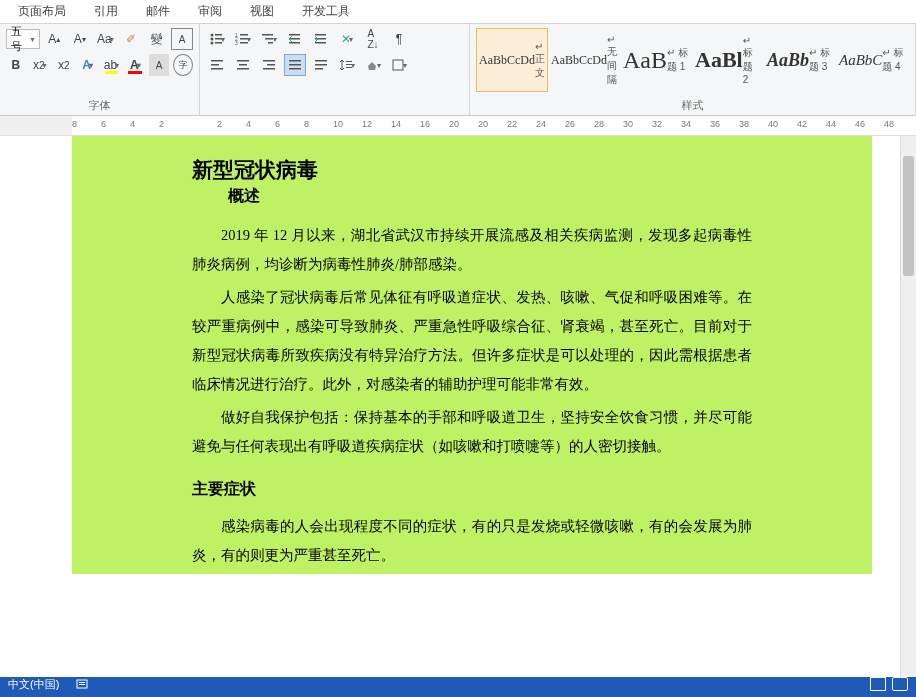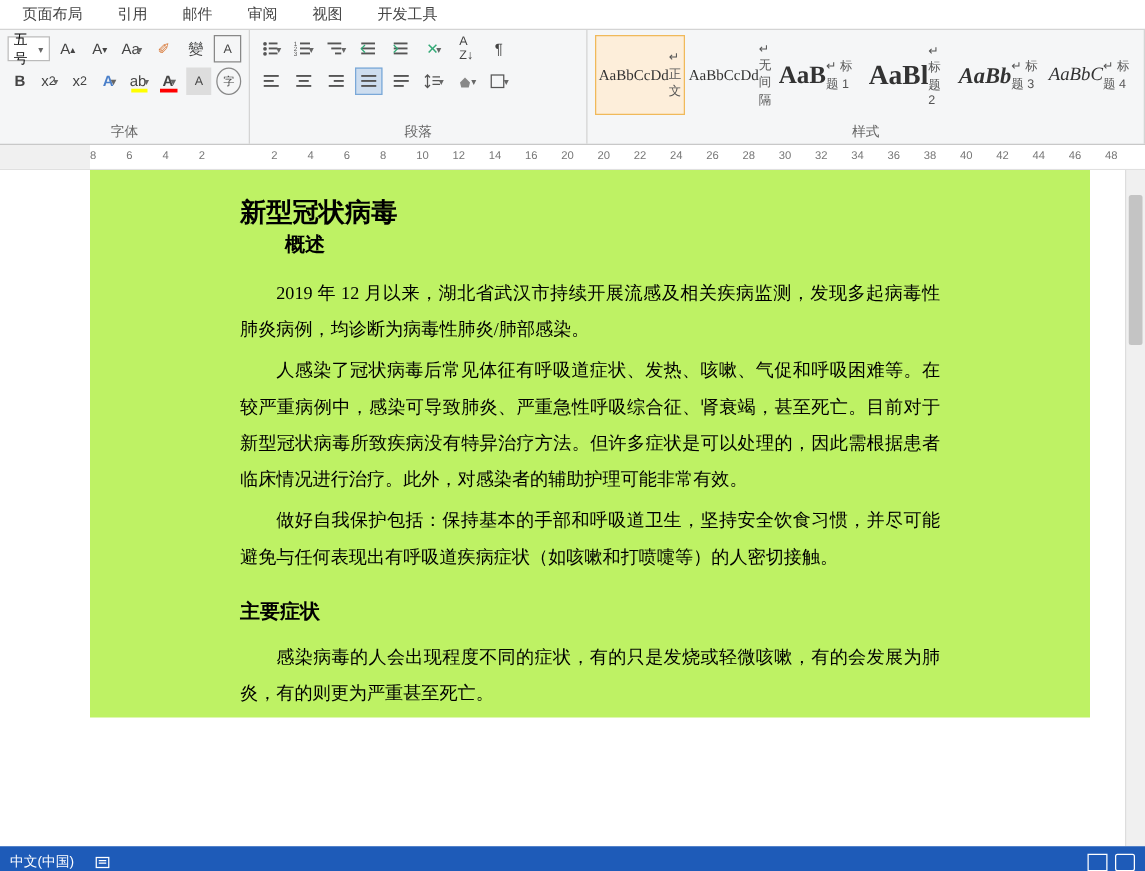--- a/index.html
+++ b/index.html
@@ -22,21 +22,21 @@
 .ruler-area { height: 20px; background: #fff; border-bottom: 1px solid #e0e0e0; position: relative; display: flex; }
 .ruler-side { width: 72px; background: #f0f0f0; }
 .ruler-main { flex: 1; position: relative; background: #fff; font-size: 9px; color: #777; }
 .ruler-tick { position: absolute; top: 3px; }
 .doc-area { position: absolute; top: 136px; bottom: 20px; left: 0; right: 0; background: #fff; overflow: hidden; }
 .page { position: absolute; left: 72px; top: 0; width: 800px; background: #bef264; padding: 20px 120px 0 120px; }
 .doc-title { font-family: SimHei, sans-serif; font-size: 21px; font-weight: bold; color: #000; margin-bottom: 2px; }
 .doc-subtitle { font-family: SimHei, sans-serif; font-size: 16px; font-weight: bold; color: #000; margin-left: 36px; margin-bottom: 14px; }
 .doc-heading { font-family: SimHei, sans-serif; font-size: 16px; font-weight: bold; color: #000; margin-top: 18px; margin-bottom: 12px; }
 .doc-para { font-family: SimSun, serif; font-size: 14.5px; color: #000; line-height: 2.0; text-indent: 2em; text-align: justify; margin-bottom: 4px; }
-.statusbar { position: absolute; bottom: 0; left: 0; right: 0; height: 20px; background: #1e5bb8; color: #fff; display: flex; align-items: flex-end; font-size: 11px; padding: 0 8px; }
+.statusbar { position: absolute; bottom: 0; left: 0; right: 0; height: 20px; background: #1e5bb8; color: #fff; display: flex; align-items: flex-start; font-size: 11px; padding: 0 8px; }
 .status-item { margin-right: 16px; display: flex; align-items: center; gap: 4px; }
 .status-right { margin-left: auto; display: flex; gap: 6px; }
 .view-icon { width: 16px; height: 14px; border: 1px solid #fff; display: inline-block; }
 .font-size-sel { height: 20px; border: 1px solid #bbb; padding: 1px 4px; font-size: 11px; display: flex; align-items: center; background: #fff; }
 svg { display: block; }
 .highlight-icon { position: relative; }
 .highlight-icon::after { content: ''; position: absolute; bottom: 1px; left: 2px; right: 2px; height: 3px; background: #ffff00; }
 .fontcolor-icon::after { content: ''; position: absolute; bottom: 1px; left: 2px; right: 2px; height: 3px; background: #ff0000; }
 .scroll-v { position: absolute; right: 0; top: 136px; bottom: 20px; width: 16px; background: #f0f0f0; border-left: 1px solid #ddd; }
 .scroll-thumb { position: absolute; left: 2px; right: 2px; top: 20px; height: 120px; background: #c4c4c4; border-radius: 2px; }
@@ -185,35 +185,34 @@
           </svg>
           <span class="drop-arrow">▾</span>
         </div>
       <div class="small-btn">
           <svg width="14" height="14">
             <rect x="2" y="2" width="10" height="10" fill="none" stroke="#555"></rect>
           </svg>
           <span class="drop-arrow">▾</span>
         </div>
     </div>
-    <div class="ribbon-group-label">段落</div>
   </div>
 
   <div class="ribbon-group style-group">
     <div id="styles-container" style="display:flex">
         <div class="style-item selected">
           <div class="style-preview" style="font-size: 12px;">AaBbCcDd</div>
           <div class="style-name">↵ 正文</div>
         </div>
         <div class="style-item">
           <div class="style-preview" style="font-size: 12px;">AaBbCcDd</div>
           <div class="style-name">↵ 无间隔</div>
         </div>
         <div class="style-item">
-          <div class="style-preview" style="font-size: 20px; font-weight: bold;">AaB</div>
+          <div class="style-preview" style="font-size: 24px; font-weight: normal;">AaB</div>
           <div class="style-name">↵ 标题 1</div>
         </div>
         <div class="style-item">
           <div class="style-preview" style="font-size: 22px; font-weight: bold;">AaBl</div>
           <div class="style-name">↵ 标题 2</div>
         </div>
         <div class="style-item">
           <div class="style-preview" style="font-size: 18px; font-weight: bold; font-style: italic;">AaBb</div>
           <div class="style-name">↵ 标题 3</div>
         </div>

